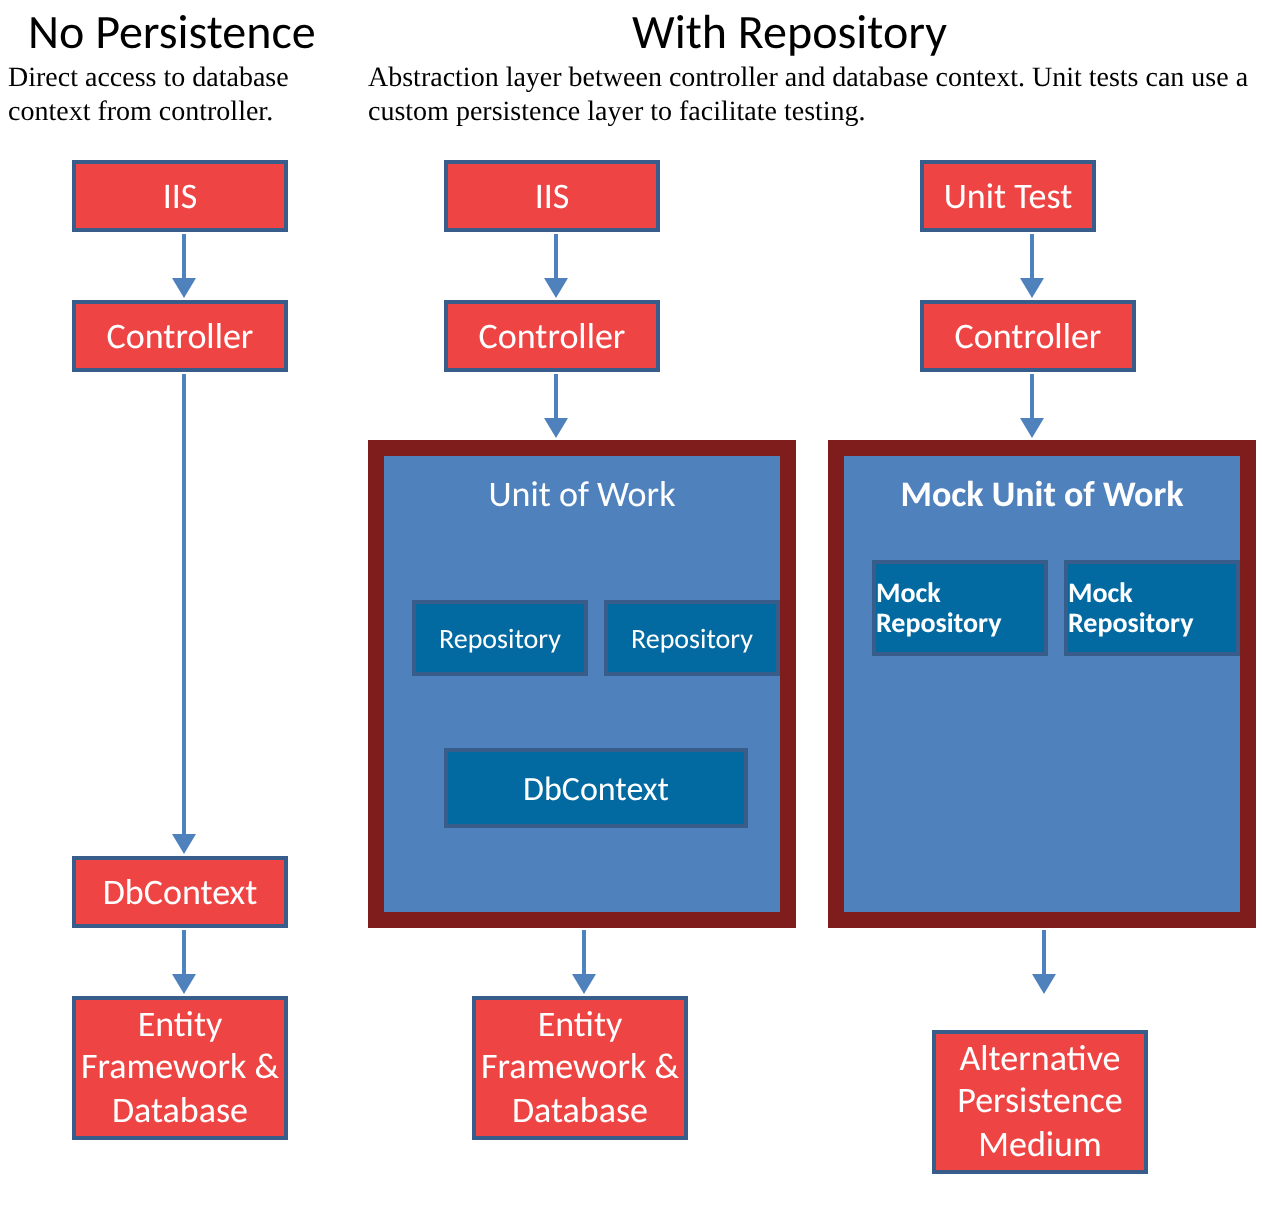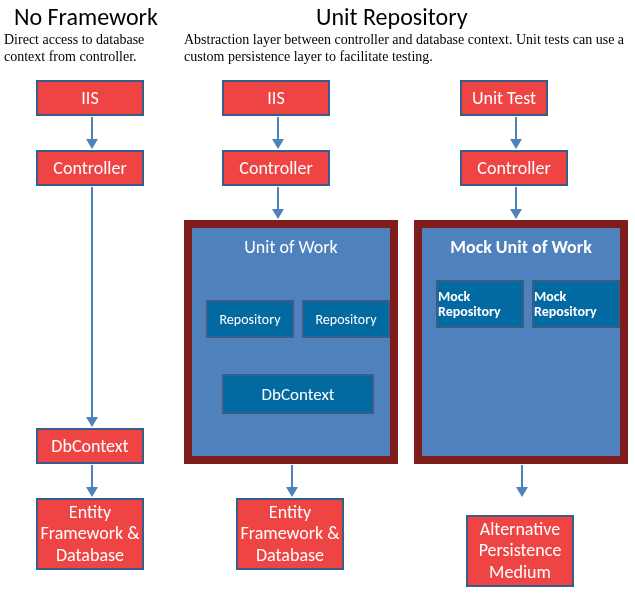--- a/index.html
+++ b/index.html
@@ -79,24 +79,24 @@
     border-right: 6px solid transparent;
     border-top: 10px solid #4f81bd;
     left: 50%;
     margin-left: -6px;
     bottom: 0;
   }
 </style>
 </head>
 <body>
 
-<div class="title" style="left:14px; top:2px;">No Framework</div>
+<div class="title" style="left:14px; top:2px;">No Persistence</div>
 <div class="subtitle" style="left:4px; top:32px; width:176px;">Direct access to database context from controller.</div>
 
-<div class="title" style="left:316px; top:2px;">Unit Repository</div>
+<div class="title" style="left:316px; top:2px;">With Repository</div>
 <div class="subtitle" style="left:184px; top:32px; width:446px;">Abstraction layer between controller and database context. Unit tests can use a custom persistence layer to facilitate testing.</div>
 
 <div class="box" style="left:36px; top:80px; width:108px; height:36px;">IIS</div>
 <div class="arrow" style="left:86px; top:117px; width:12px; height:32px;">
   <div class="line" style="height:22px;"></div>
     <div class="head"></div>
 </div>
 <div class="box" style="left:36px; top:150px; width:108px; height:36px;">Controller</div>
 <div class="arrow" style="left:86px; top:187px; width:12px; height:240px;">
   <div class="line" style="height:230px;"></div>

